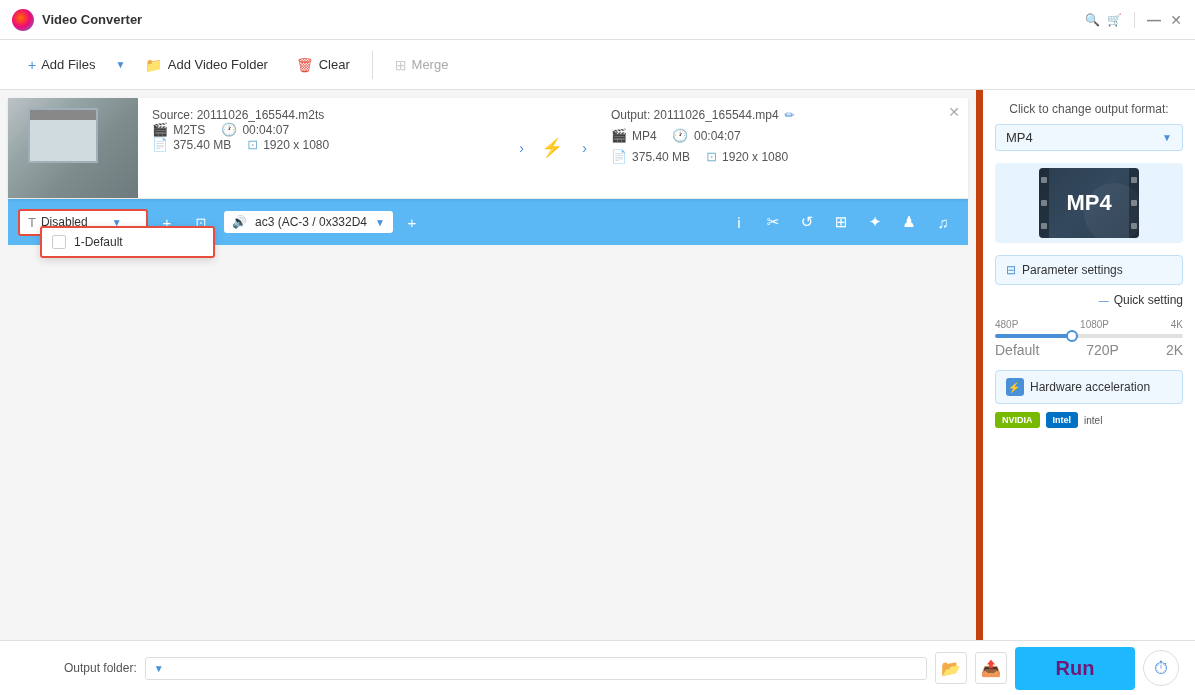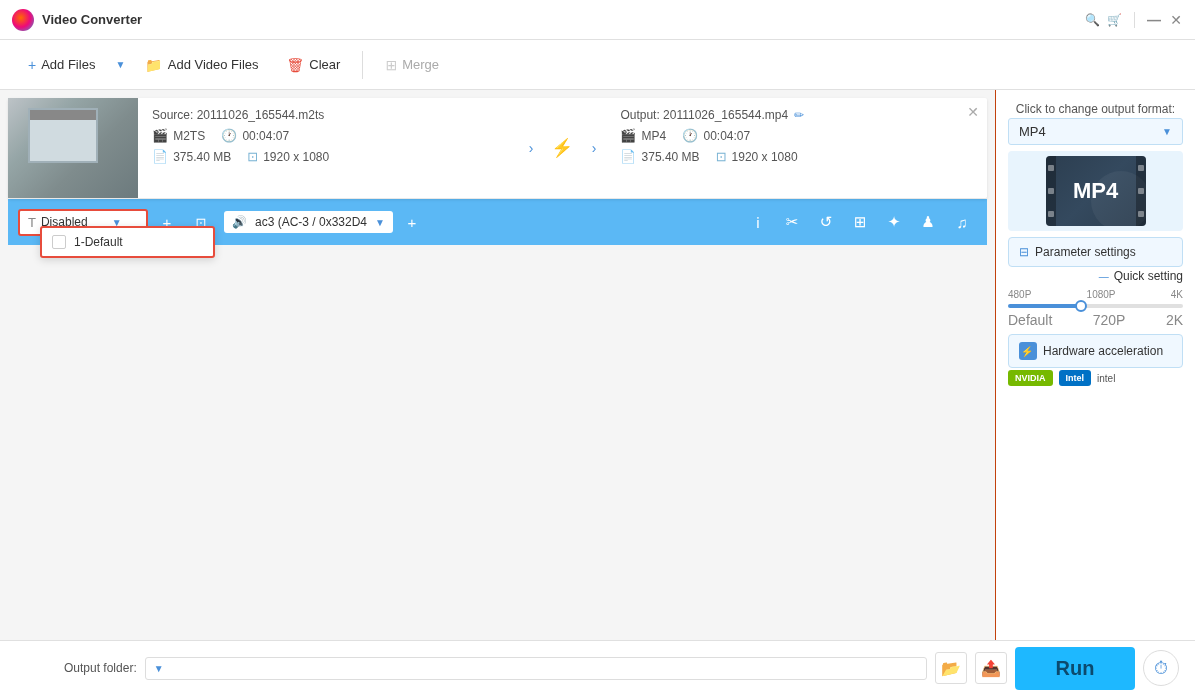--- a/index.html
+++ b/index.html
@@ -130,21 +130,20 @@
       top: 0; left: 0; right: 0;
       height: 10px;
       background: #888;
     }
 
     .file-info {
       flex: 1;
       padding: 10px 14px;
       display: flex;
       flex-direction: column;
-      gap: 6px;
     }
     .file-source-label {
       color: #555;
       font-size: 12px;
     }
     .file-meta-row {
       display: flex;
       align-items: center;
       gap: 16px;
     }
@@ -265,27 +264,27 @@
     }
     .dropdown-checkbox {
       width: 14px; height: 14px;
       border: 1px solid #ccc;
       border-radius: 2px;
       flex-shrink: 0;
     }
 
     
     .right-panel {
-      width: 200px;
-      background: white;
-      border-left: 1px solid #c2410c;
+      width: 219px;
+      background: white;
+      border-left: 7px solid #c2410c;
       padding: 12px;
       display: flex;
       flex-direction: column;
-      gap: 2px;
+      gap: 8px;
       overflow-y: auto;
     }
     .output-format-label {
       font-size: 12px;
       color: #555;
       text-align: center;
     }
     .format-dropdown {
       display: flex;
       align-items: center;
@@ -484,21 +483,21 @@
       background: white;
       display: flex;
       align-items: center;
       justify-content: center;
       cursor: pointer;
       color: #4a90d9;
       font-size: 16px;
     }
     .run-btn {
       background: #1eb8ff;
-      color: #0c4a6e;
+      color: #701a75;
       border: none;
       border-radius: 4px;
       padding: 10px 32px;
       font-size: 20px;
       font-weight: 600;
       cursor: pointer;
       min-width: 120px;
     }
     .timer-btn {
       width: 36px; height: 36px;
@@ -540,21 +539,21 @@
 </div>
 
 <div class="toolbar">
   <button class="toolbar-btn add-files">
     <span class="icon">+</span>
     <span>Add Files</span>
   </button>
   <span class="toolbar-dropdown-arrow">▼</span>
   <button class="toolbar-btn add-folder">
     <span class="icon">📁</span>
-    <span>Add Video Files</span>
+    <span>Add Video Folder</span>
   </button>
   <button class="toolbar-btn clear-btn">
     <span class="icon">🗑</span>
     <span>Clear</span>
   </button>
   <div class="toolbar-divider"></div>
   <button class="toolbar-btn merge">
     <span class="icon" style="color:#ccc;">⊞</span>
     <span>Merge</span>
   </button>

